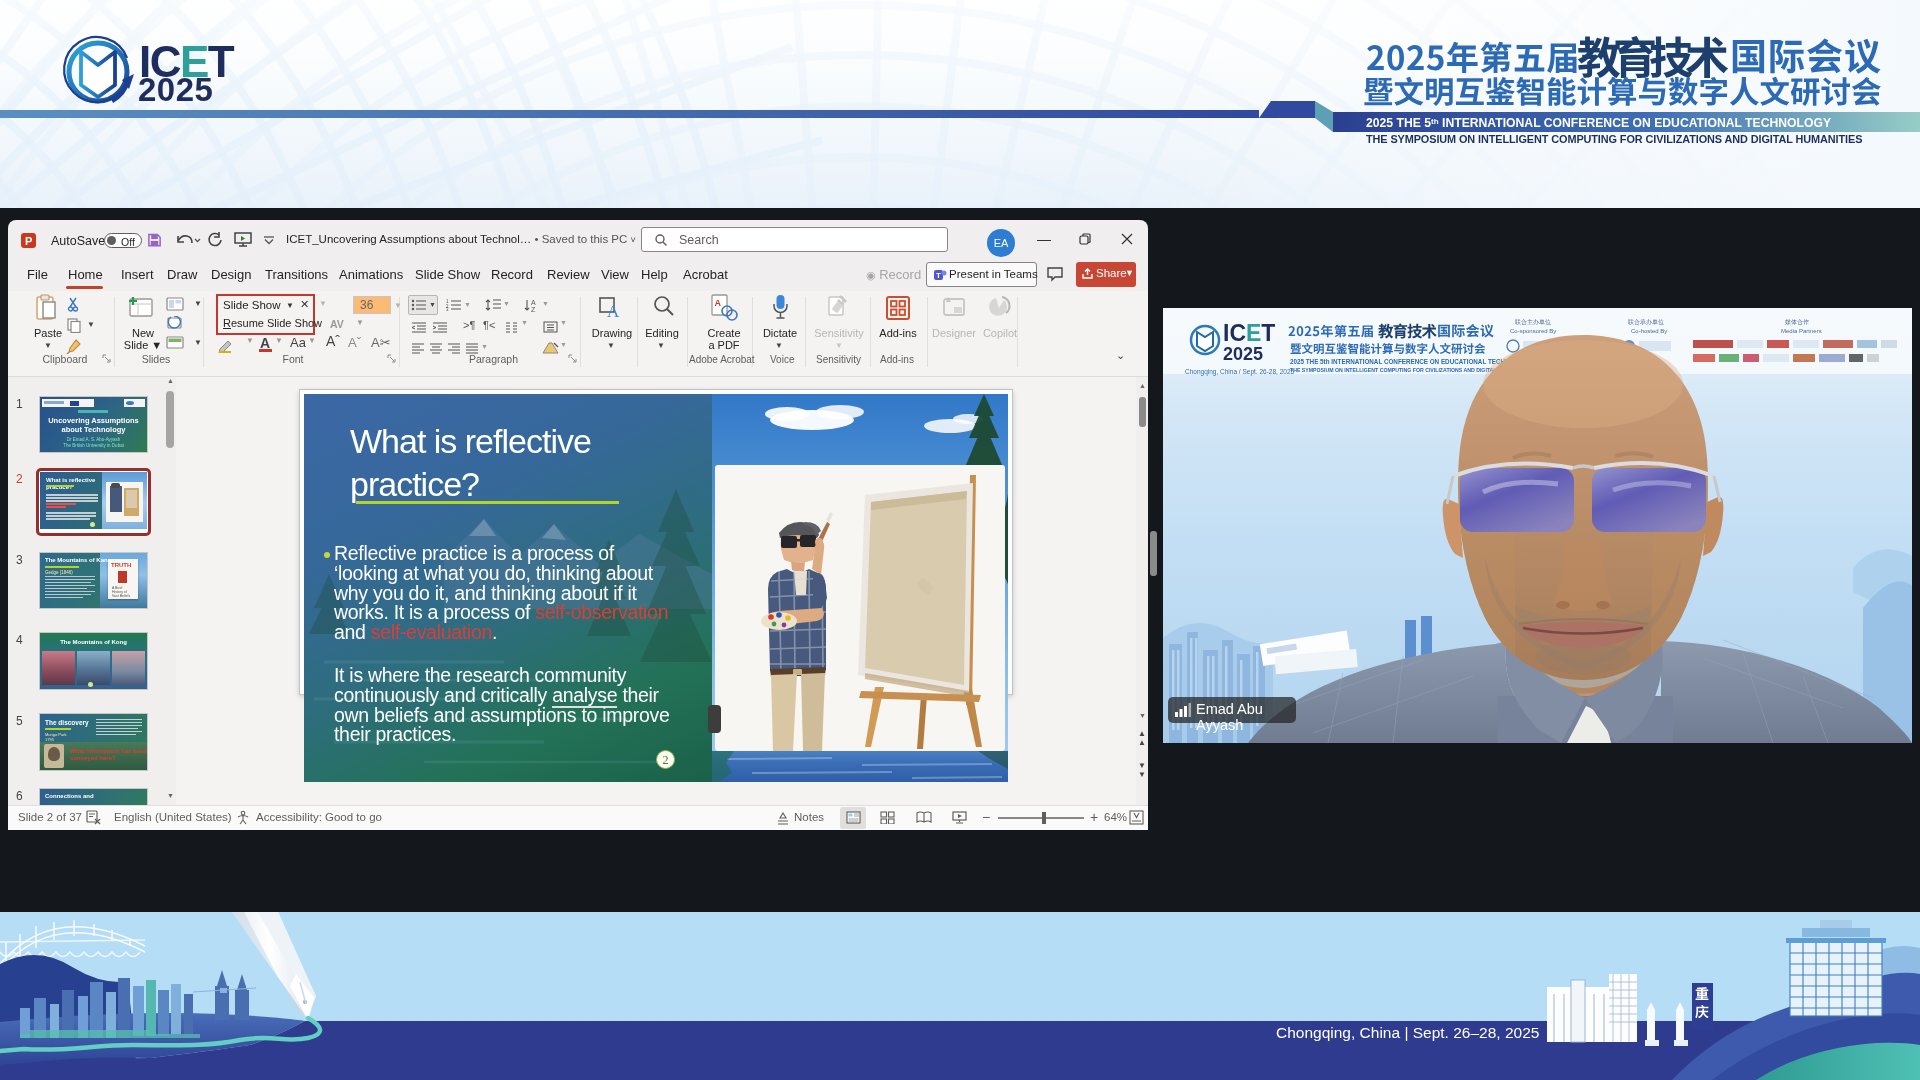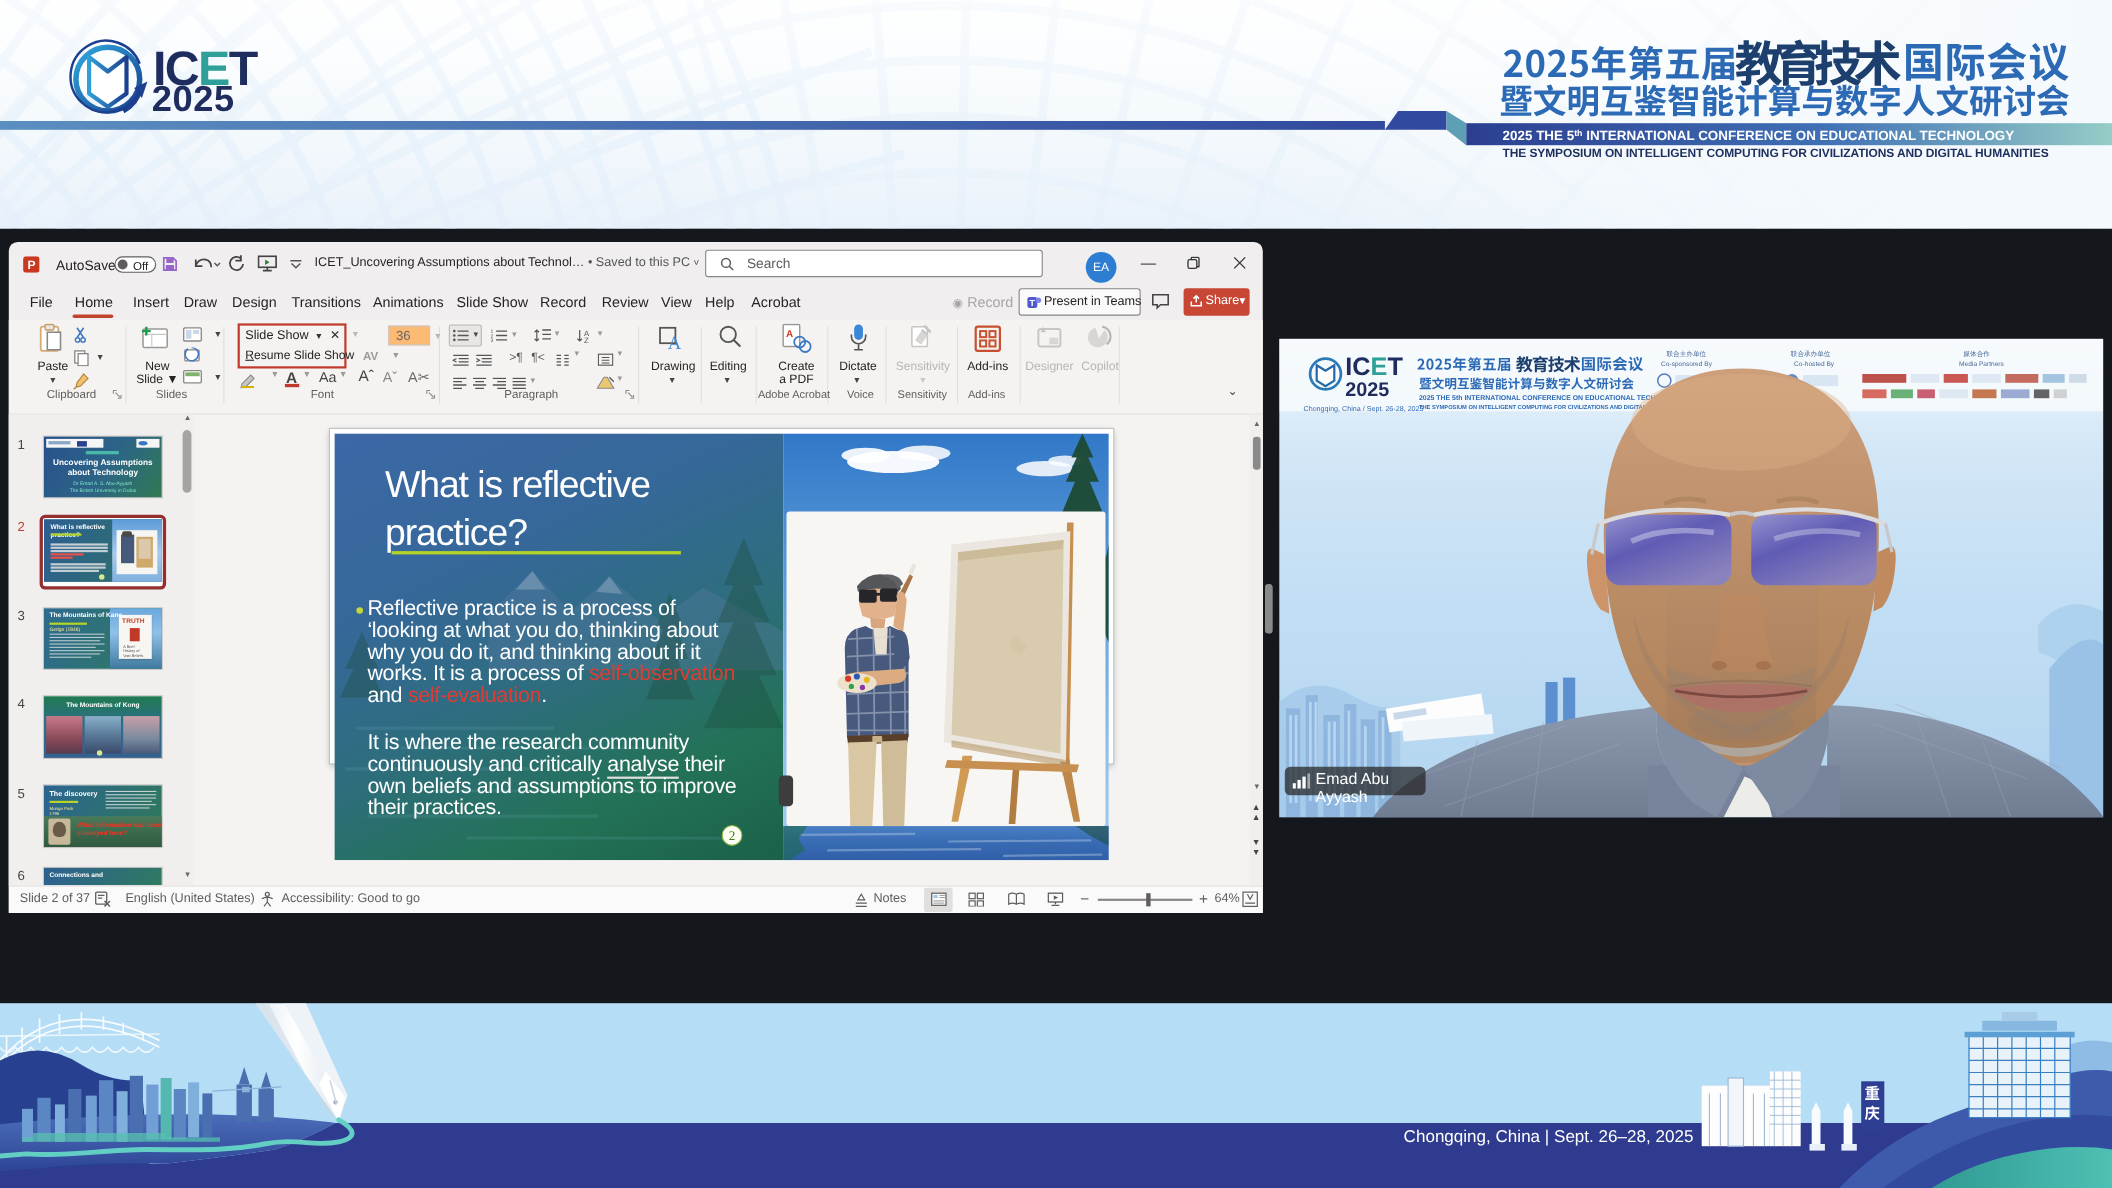--- a/index.html
+++ b/index.html
@@ -383,21 +383,21 @@
       </svg>
     <svg class="abs" style="left:457px;top:52px" width="14" height="11" viewBox="0 0 14 11">
         <path d="M1 1 h12 M1 4 h12 M1 7 h12 M1 10 h12" stroke="#555" stroke-width="1.2"></path>
       </svg>
     <div class="abs" style="left:473px;top:52px;font-size:7px;color:#999">▼</div>
     <svg class="abs" style="left:533px;top:50px" width="18" height="14" viewBox="0 0 18 14">
         <path d="M2 12 l6 -10 l3 0 l6 10 z" fill="#e8c870" stroke="#8a8886" stroke-width="1"></path>
         <path d="M13 2 l4 4" stroke="#555" stroke-width="1.2"></path>
       </svg>
     <div class="abs" style="left:552px;top:50px;font-size:7px;color:#999">▼</div>
-    <div class="abs" style="left:440px;top:62px;width:70px;text-align:center;font-size:10.5px;color:#605e5c">Paragraph</div>
+    <div class="abs" style="left:440px;top:62px;width:70px;text-align:right;font-size:10.5px;color:#605e5c">Paragraph</div>
     <svg class="abs" style="left:560px;top:63px" width="9" height="9" viewBox="0 0 9 9">
         <path d="M1 1 h3 M1 1 v3 M8 8 h-3 M8 8 v-3 M3 3 l4 4" stroke="#888" stroke-width="1"></path>
       </svg>
 
     <svg class="abs" style="left:590px;top:4px" width="26" height="26" viewBox="0 0 26 26">
         <rect x="2" y="3" width="14" height="14" fill="none" stroke="#555" stroke-width="1.6"></rect>
         <text x="9" y="22" font-size="17" fill="#3b88d8" font-family="Liberation Serif">A</text>
       </svg>
     <div class="abs" style="left:582px;top:36px;width:44px;text-align:center;font-size:11px;color:#252423">Drawing</div>
     <div class="abs" style="left:599px;top:50px;font-size:8px;color:#444">▼</div>

